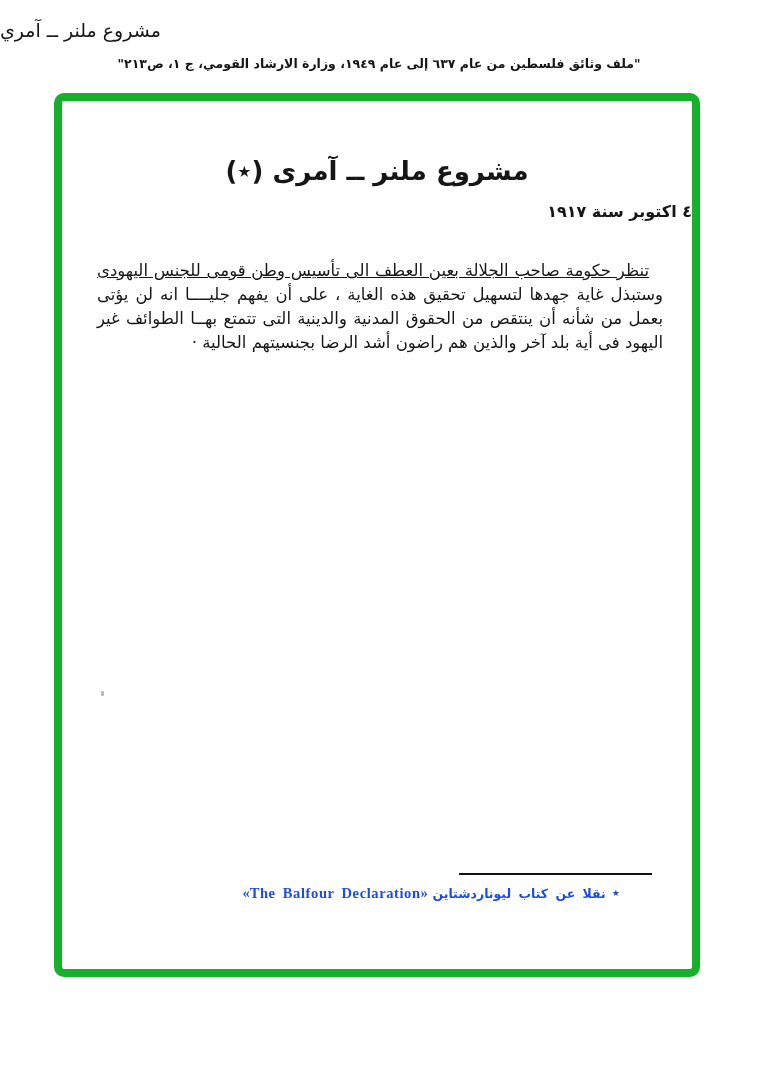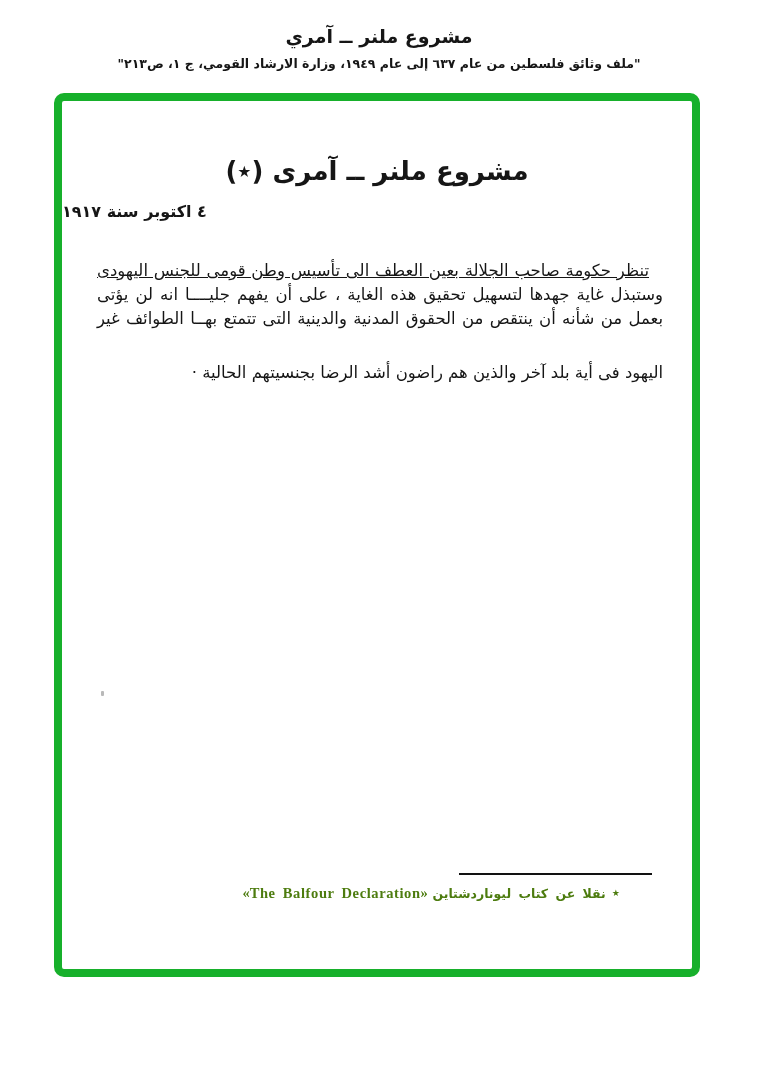--- a/index.html
+++ b/index.html
@@ -13,24 +13,24 @@
     height: 1078px;
     background: #ffffff;
     color: #161616;
     font-family: "DejaVu Sans", sans-serif;
     direction: rtl;
     overflow: hidden;
   }
   
   .header-title {
     position: absolute;
-    top: 25px; left: 0; right: 0;
-    text-align: center;
+    top: 19px; left: 0; right: 0;
+    text-align: left;
     font-size: 19px;
-    font-weight: bold;
+    font-weight: normal;
     letter-spacing: 0.5px;
   }
   .header-source {
     position: absolute;
     top: 56px; left: 0; right: 0;
     text-align: center;
     font-size: 12.5px;
     font-weight: bold;
   }
   
@@ -49,21 +49,21 @@
     position: absolute;
     top: 55px; left: 0; right: 0;
     text-align: center;
     font-size: 26px;
     font-weight: bold;
     letter-spacing: 0.5px;
   }
   .doc-date {
     position: absolute;
     top: 101px; left: 0; right: 0;
-    text-align: left;
+    text-align: right;
     font-size: 16px;
     font-weight: bold;
   }
   .doc-body {
     position: absolute;
     top: 158px;
     right: 29px;
     width: 566px;
     font-size: 16.5px;
     line-height: 24px;
@@ -73,38 +73,37 @@
     text-align: justify;
     text-align-last: justify;
     text-justify: inter-word;
   }
   .doc-body .line-first {
     padding-right: 14px;
     text-decoration: underline;
   }
   .doc-body .line-last {
     text-align: right;
-    margin-top: 30px;
   }
   
   .footnote-rule {
     position: absolute;
     top: 772px;
     left: 397px;
     width: 193px;
     height: 2px;
     background: #121212;
   }
   .footnote {
     position: absolute;
     top: 783px;
     right: 72px;
     white-space: nowrap;
     font-size: 13px;
-    color: #4d7c0f;
+    color: #1d4ed8;
   }
   .fn-marker {
     font-weight: bold;
     font-size: 15px;
     margin-left: 6px;
   }
   .fn-text {
     font-weight: bold;
     font-size: 12.5px;
     margin-left: 4px;

